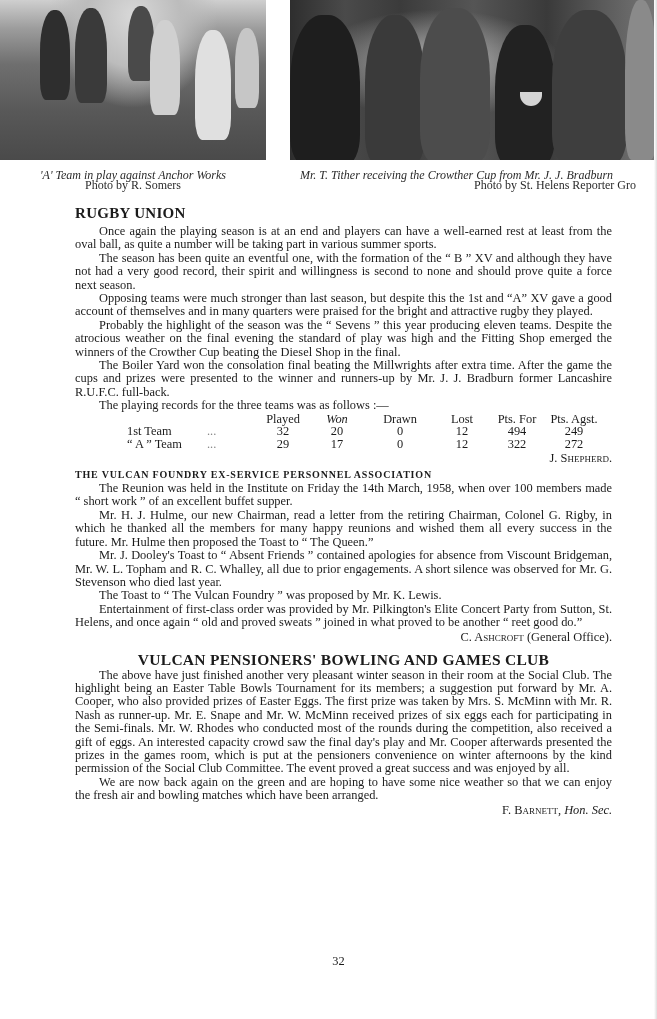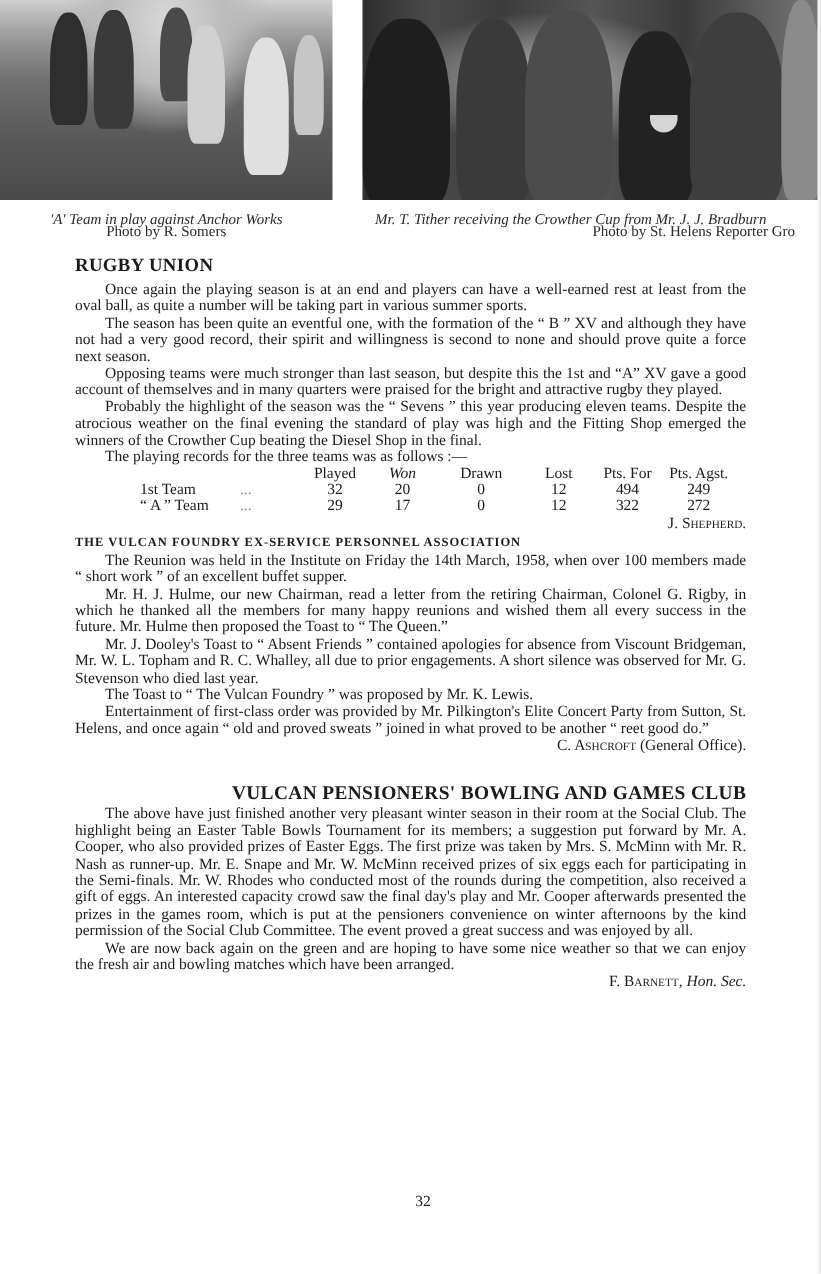--- a/index.html
+++ b/index.html
@@ -24,25 +24,25 @@
       linear-gradient(90deg, #2e2e2e 0%, #4a4a4a 15%, #3b3b3b 30%, #555 50%, #3a3a3a 70%, #5a5a5a 85%, #777 100%);
   }
   .figure { position: absolute; border-radius: 45% 45% 20% 20%; }
   .caption { position: absolute; font-size: 12px; text-align: center; line-height: 10px; color: #2a2a2a; }
   .caption .it { font-style: italic; display: block; }
   .caption .credit { display: block; }
   #cap-left { left: 0; width: 266px; top: 170px; }
   #cap-right { left: 300px; width: 400px; top: 170px; text-align: left; }
   #cap-right .credit { padding-left: 174px; }
 
-  .content { position: absolute; left: 60px; width: 537px; top: 204px; }
+  .content { position: absolute; left: 75px; width: 537px; top: 204px; }
   h2 { margin: 0; font-weight: bold; letter-spacing: 0.3px; }
   .h-rugby { font-size: 15px; line-height: 18px; margin-bottom: 3px; }
   .h-vulcan { font-size: 10px; text-align: left; line-height: 15px; letter-spacing: 0.8px; margin-top: 2px; }
-  .h-bowling { font-size: 15.5px; text-align: right; line-height: 18px; margin-top: 23px; }
+  .h-bowling { font-size: 15.5px; text-align: center; line-height: 18px; margin-top: 7px; }
   p { margin: 0; font-size: 12.4px; line-height: 13.4px; text-align: justify; text-indent: 24px; }
   .sig { text-align: right; font-size: 12.4px; line-height: 14px; }
   .sc { font-variant: small-caps; }
   .it { font-style: italic; }
 
   table.records { border-collapse: collapse; font-size: 12.4px; margin-left: 52px; }
   table.records td, table.records th { padding: 0; line-height: 12.8px; font-weight: normal; text-align: center; }
   table.records th { text-align: center; }
   .c-team { width: 80px; text-align: left !important; }
   .c-dots { width: 52px; color: #888; text-align: left !important; }
@@ -85,20 +85,21 @@
   <span class="credit">Photo by St. Helens Reporter Gro</span>
 </div>
 
 <div class="content">
   <section>
     <h2 class="h-rugby">RUGBY UNION</h2>
     <p>Once again the playing season is at an end and players can have a well-earned rest at least from the oval ball, as quite a number will be taking part in various summer sports.</p>
     <p>The season has been quite an eventful one, with the formation of the “ B ” XV and although they have not had a very good record, their spirit and willingness is second to none and should prove quite a force next season.</p>
     <p>Opposing teams were much stronger than last season, but despite this the 1st and “A” XV gave a good account of themselves and in many quarters were praised for the bright and attractive rugby they played.</p>
     <p>Probably the highlight of the season was the “ Sevens ” this year producing eleven teams.  Despite the atrocious weather on the final evening the standard of play was high and the Fitting Shop emerged the winners of the Crowther Cup beating the Diesel Shop in the final.</p>
+    <p>The Boiler Yard won the consolation final beating the Millwrights after extra time.  After the game the cups and prizes were presented to the winner and runners-up by Mr. J. J. Bradburn former Lancashire R.U.F.C. full-back.</p>
     <p>The playing records for the three teams was as follows :—</p>
     <table class="records">
       <tbody>
           <tr>
         <th class="c-team"></th>
         <th class="c-dots"></th>
         <th class="c-played">Played</th>
         <th class="c-won">Won</th>
         <th class="c-drawn">Drawn</th>
         <th class="c-lost">Lost</th>

